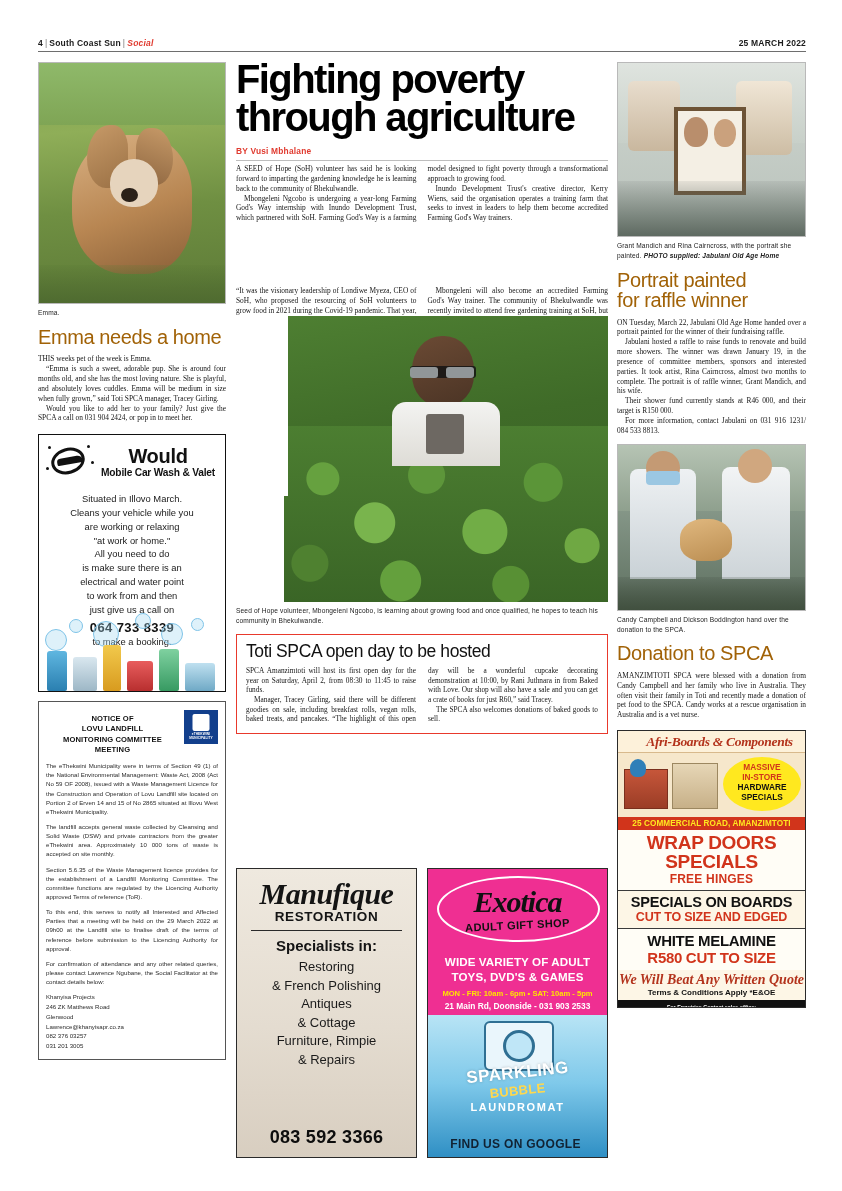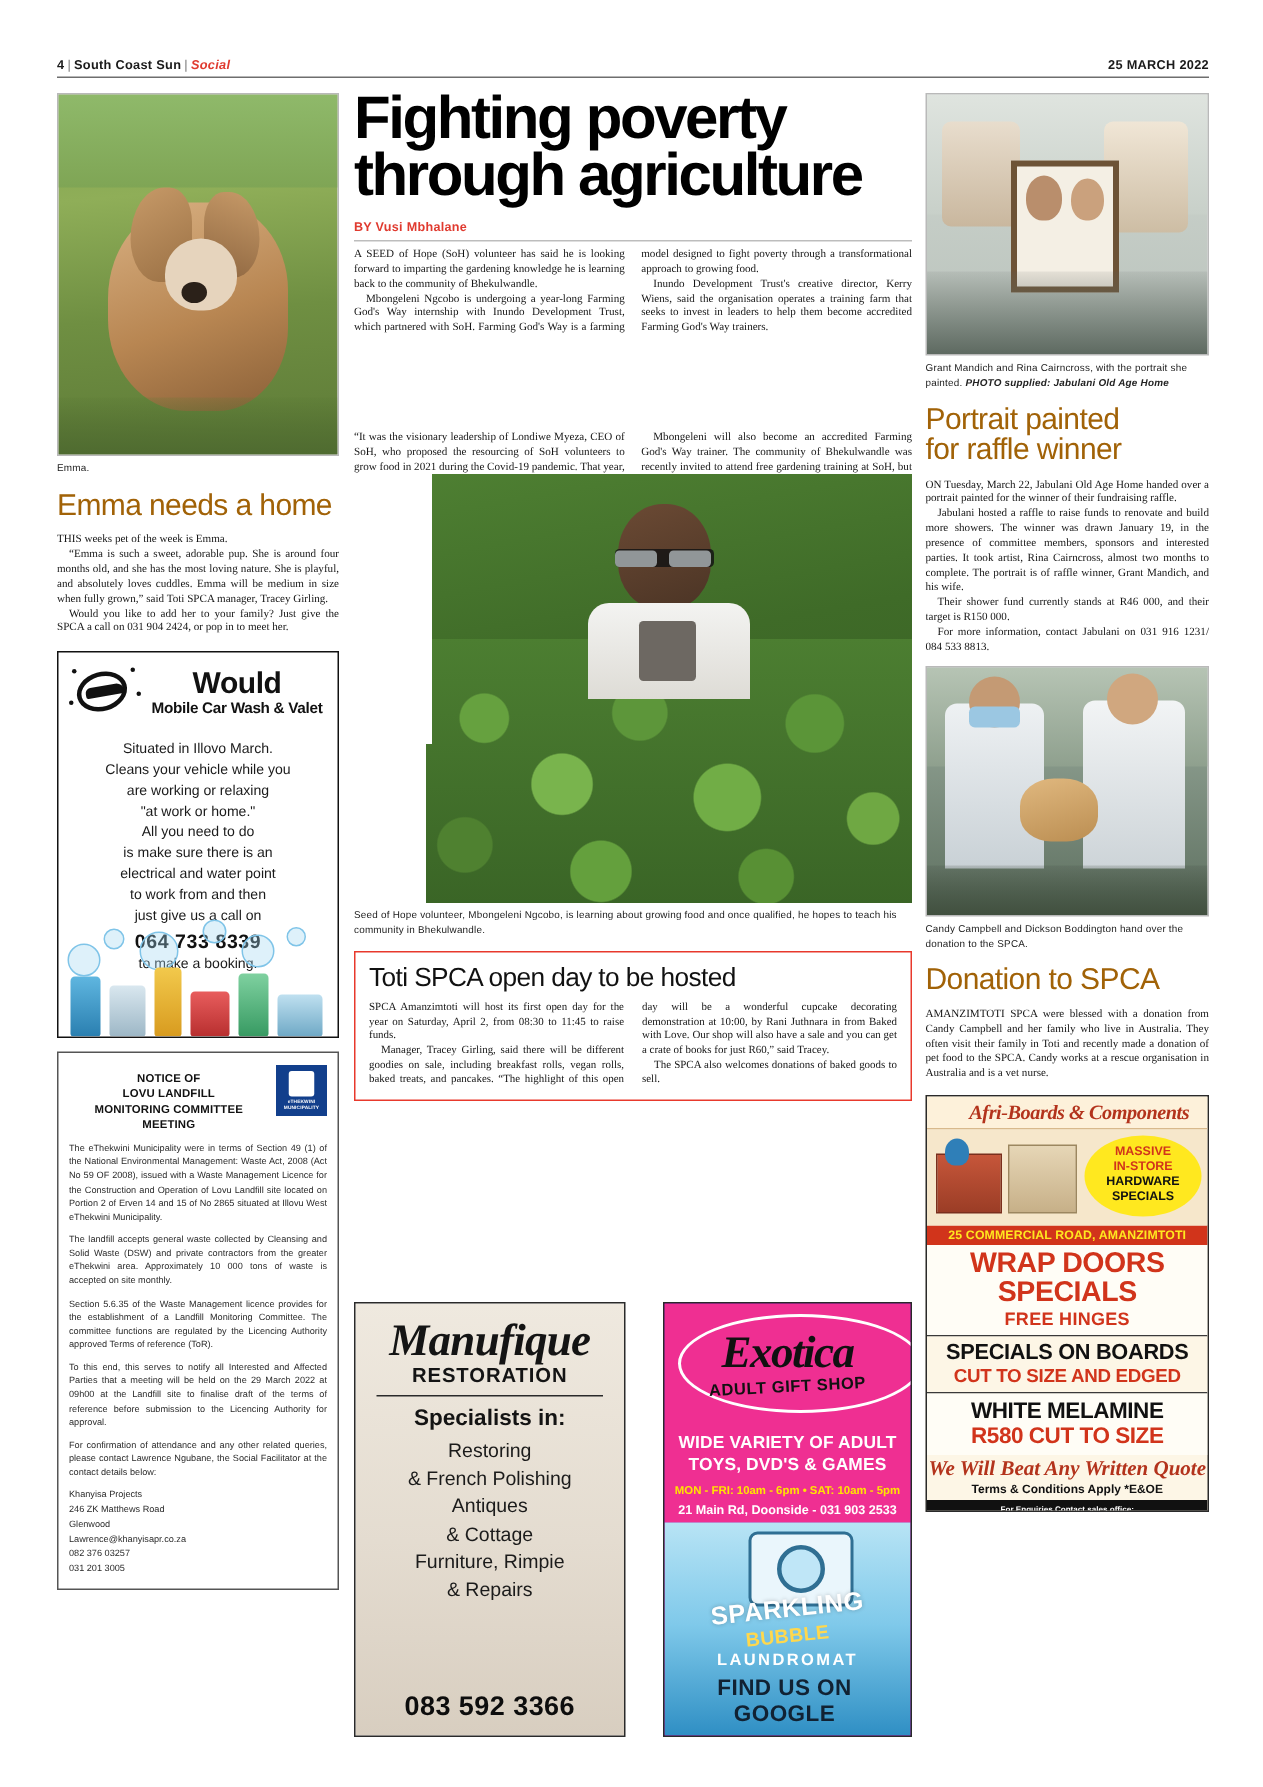--- a/index.html
+++ b/index.html
@@ -237,22 +237,22 @@
     font-family:"Liberation Sans", sans-serif; font-size: 13px; line-height:1.42;
     color:#1b1b1b; margin-top: 4px;
   }
   .mf-phone {
     font-family:"Liberation Sans", sans-serif; font-weight:bold;
     font-size: 18px; letter-spacing:.3px; color:#0d0d0d;
     position:absolute; left:0; right:0; bottom: 9px;
   }
 
   .ad-exotica {
-    width: 166px; height: 290px; border:1px solid #2a2a2a;
-    position: relative; overflow:hidden; background:#a21caf;
+    width: 181px; height: 290px; border:1px solid #2a2a2a;
+    position: relative; overflow:hidden; background:#8b5cf6;
   }
   .ex-top {
     height: 146px; background: #ef2f92; position: relative; text-align:center;
   }
   .ex-oval {
     position:absolute; left:9px; top:7px; width:163px; height:66px;
     border: 2.4px solid #fff; border-radius: 50%;
   }
   .ex-logo {
     position:absolute; left:0; right:0; top:16px;
@@ -298,21 +298,21 @@
     font-size: 13px; color:#ffd84d; letter-spacing:.3px; transform: rotate(-6deg);
   }
   .ex-laundromat {
     position:absolute; left:0; right:0; top: 86px;
     font-family:"Liberation Sans", sans-serif; font-weight:bold;
     font-size: 11px; color:#fff; letter-spacing:1.6px;
   }
   .ex-google {
     position:absolute; left:0; right:4px; bottom: 6px;
     font-family:"Liberation Sans", sans-serif; font-weight:bold;
-    font-size: 15px; color:#123; letter-spacing:.3px;
+    font-size: 12px; color:#123; letter-spacing:.3px;
   }
   .ex-machine {
     position:absolute; left:56px; top: 6px; width:70px; height:50px;
     background:#eaf6fc; border:2.5px solid #2f6f93; border-radius:6px;
   }
   .ex-machine .door {
     position:absolute; left:50%; top:50%; transform:translate(-50%,-50%);
     width:32px; height:32px; border-radius:50%; border:3px solid #2f6f93;
     background:#bfe6f7;
   }

